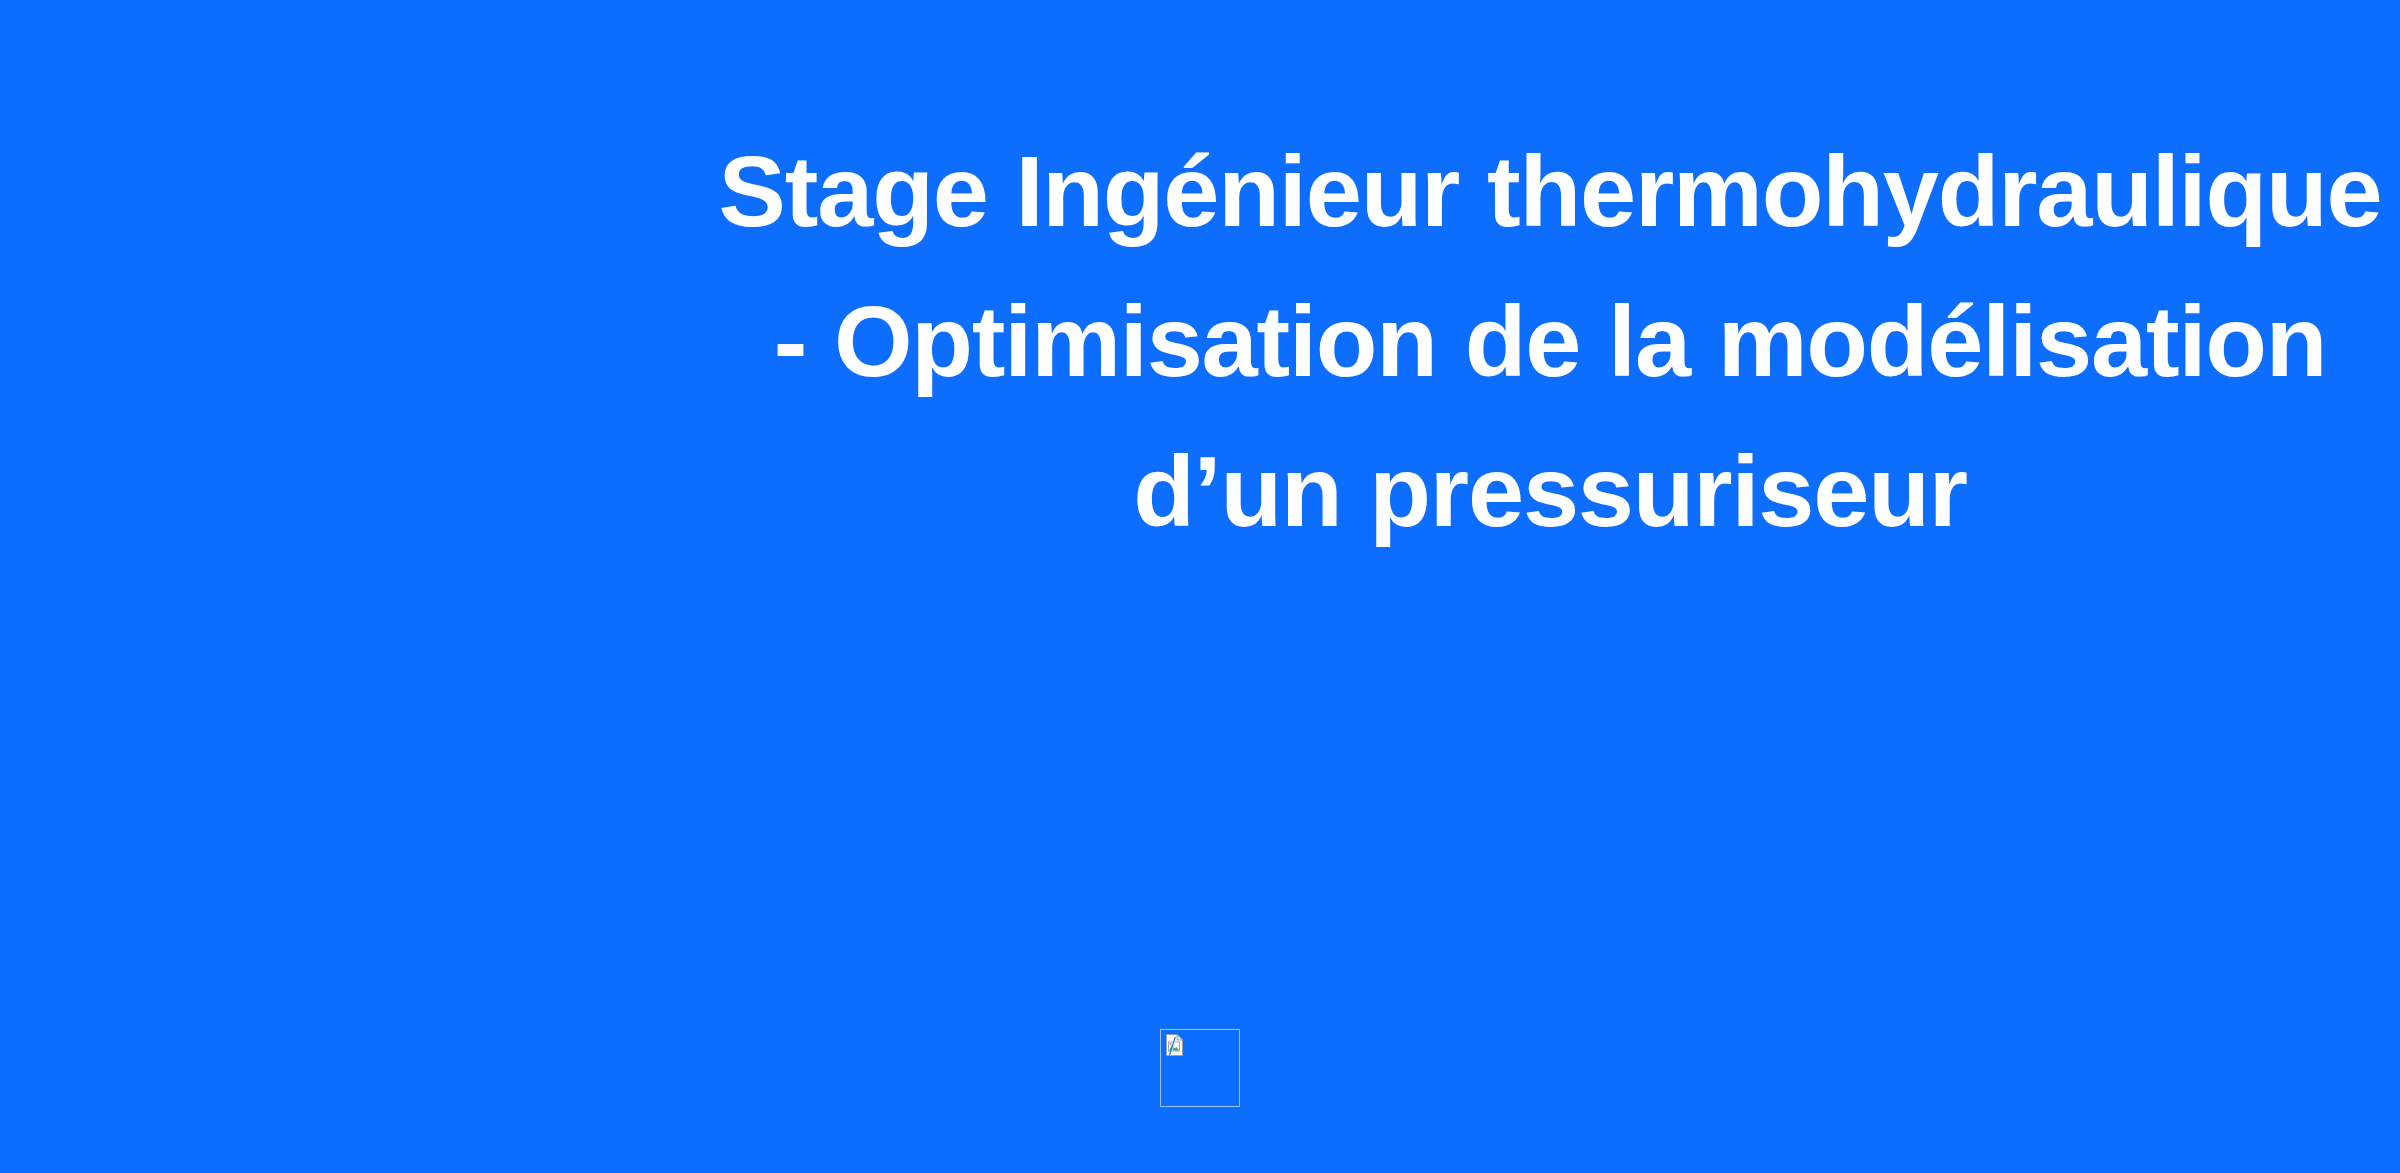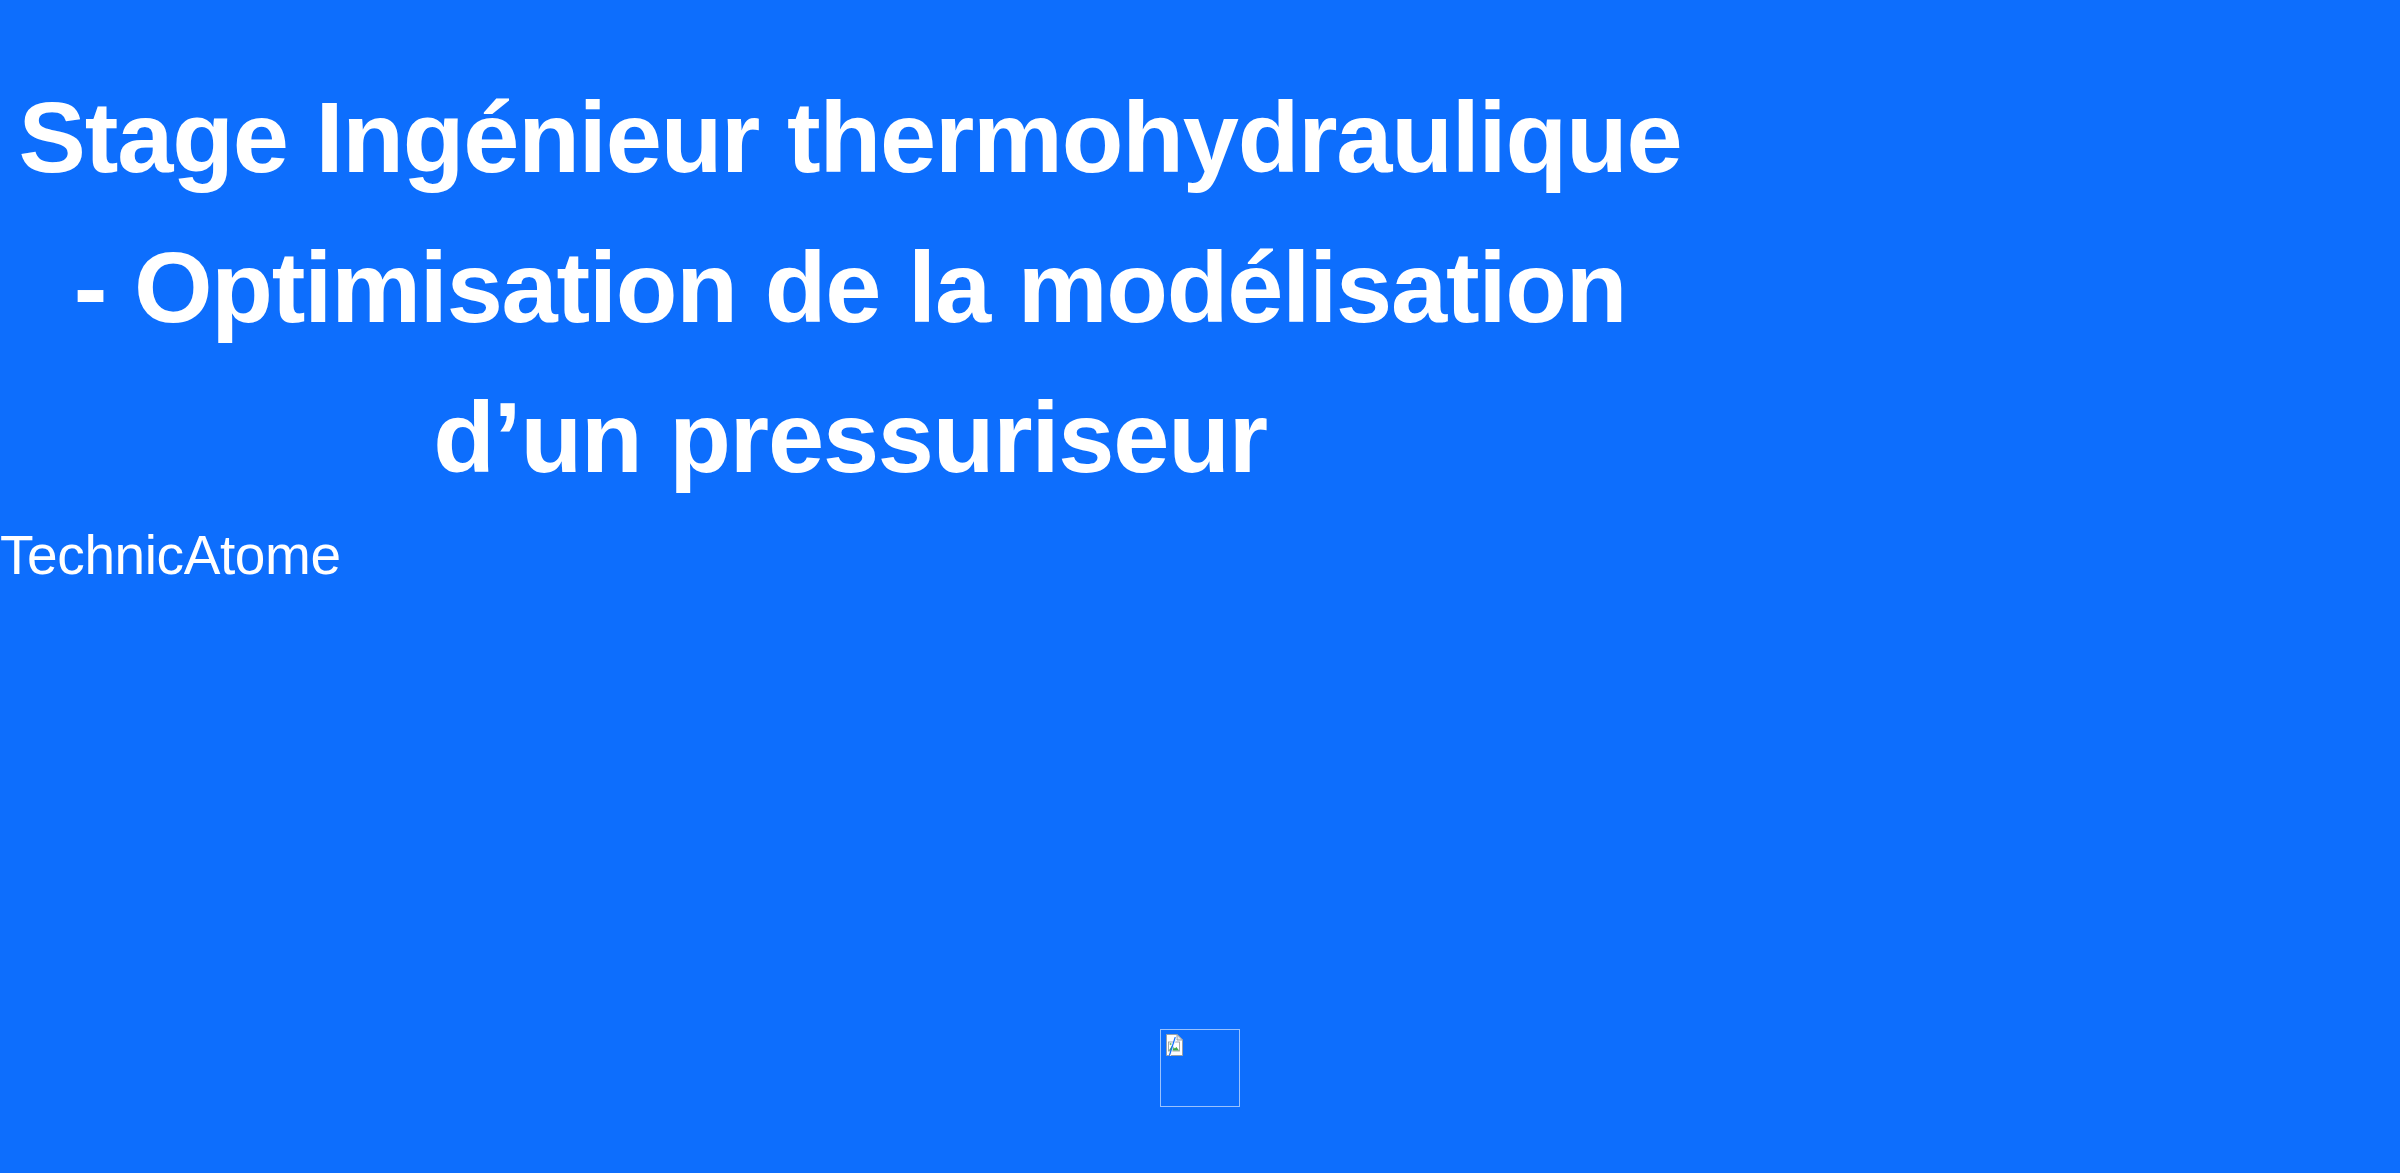--- a/index.html
+++ b/index.html
@@ -22,26 +22,26 @@
     height: 1173px;
     background: #0d6efd;
     box-sizing: border-box;
     overflow: hidden;
   }
 
   
   .hero {
     position: absolute;
     left: 0;
-    right: 13px;
+    right: 0;
     top: 0;
-    padding-top: 62px;
+    padding-top: 116px;
     display: flex;
     flex-direction: column;
-    align-items: flex-start;
+    align-items: flex-end;
     text-align: center;
   }
 
   .hero-title {
     display: block;
     width: 1700px;
     margin: 0;
     color: #ffffff;
     font-family: "Liberation Sans", "DejaVu Sans", sans-serif;
     font-size: 101px;
@@ -109,21 +109,20 @@
   }
 </style>
 </head>
 <body>
 
 <div class="slide" style="background: rgb(13, 110, 253);">
 
   <div class="hero">
     <h1 class="hero-title" style="color: rgb(255, 255, 255);">Stage Ingénieur thermohydraulique - Optimisation de la modélisation d’un pressuriseur</h1>
 
-    <h2 class="hero-subtitle" style="color: rgb(255, 255, 255);">TechnicAtome</h2>
   </div>
 
   <div class="media-row">
     <div class="broken-image" style="border-color: rgba(255, 255, 255, 0.58);">
       <span class="broken-image-glyph">
         <svg width="24" height="24" viewBox="0 0 24 24" xmlns="http://www.w3.org/2000/svg" aria-hidden="true">
 
           <path d="M2.5 1.5 H13 L18.5 7 V22.5 H2.5 Z" fill="#fdfdfd" stroke="#9aa0a6" stroke-width="1"></path>
 
           <path d="M13 1.5 V7 H18.5 Z" fill="#e3e5e8" stroke="#9aa0a6" stroke-width="1"></path>

